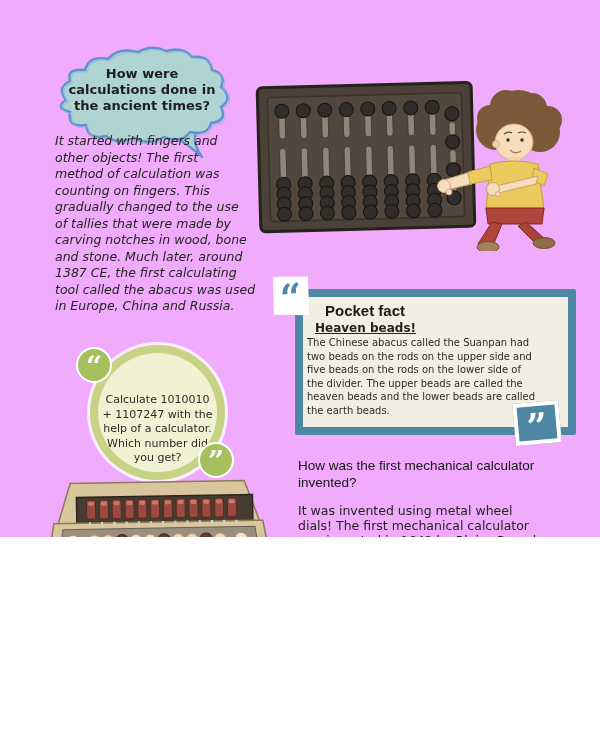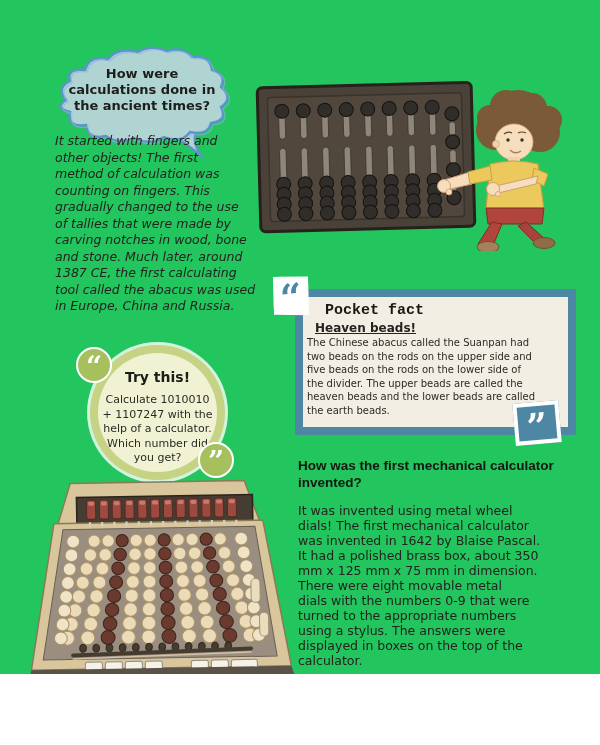--- a/index.html
+++ b/index.html
@@ -1,19 +1,19 @@
 <!DOCTYPE html>
 <html><head>
 <meta charset="utf-8">
 <style>
   html,body{margin:0;padding:0;}
   .page{
     position:relative;
-    width:600px;height:674px;
-    background:#22c55e;
+    width:600px;height:537px;
+    background:#f0abfc;
     overflow:hidden;
     font-family:"DejaVu Sans",sans-serif;
     color:#22221f;
   }
   .abs{position:absolute;}
   .pre{white-space:pre-line;}
 
   
   .bubble-wrap{left:52px;top:44px;width:180px;height:116px;}
   .bubble-text{
@@ -29,21 +29,21 @@
   }
 
   
   .pocket{
     left:295px;top:289px;width:281px;height:146px;
     box-sizing:border-box;
     background:#f3eee4;
     border:8px solid #4d87a3;
     border-radius:2px;
   }
-  .pocket-title{margin:5px 0 2px 22px;font-family:Liberation Mono, monospace;font-size:15px;font-weight:bold;color:#191916;}
+  .pocket-title{margin:5px 0 2px 22px;font-family:Liberation Sans, sans-serif;font-size:15px;font-weight:bold;color:#191916;}
   .pocket-sub{margin:1px 0 1px 12px;font-size:12px;font-weight:bold;color:#23231f;text-decoration:underline;}
   .pocket-body{margin:0 4px 0 4px;font-size:10px;line-height:13.5px;color:#2a2a26;}
 
   .quote-badge-open{
     left:272px;top:275px;width:38px;height:42px;
     background:#fff;
     transform:rotate(-6deg);
     clip-path:polygon(8% 0,100% 8%,92% 100%,0 90%);
     display:flex;justify-content:center;
   }
@@ -91,21 +91,21 @@
     font-family:"DejaVu Serif",serif;font-weight:bold;
     font-size:28px;line-height:1;color:#fff;transform:translateY(4px);
   }
   .qc-open{left:76px;top:347px;}
   .qc-close{left:198px;top:442px;}
 
   
   .mech-heading{
     left:298px;top:457px;width:292px;
     font-family:"Liberation Sans",sans-serif;
-    font-size:13.5px;font-weight:bold;line-height:17px;color:#151512;
+    font-size:13.5px;font-weight:normal;line-height:17px;color:#151512;
   }
   .mech-body{
     left:298px;top:503px;width:290px;
     font-size:12.5px;line-height:15px;color:#23231f;
   }
 
   
   .page-badge{
     left:544px;top:703px;width:27px;height:27px;border-radius:50%;
     background:#fdfdfa;
@@ -273,21 +273,20 @@
   </div>
   <div class="abs quote-badge-open">
     <span class="q">“</span>
   </div>
   <div class="abs quote-badge-close">
     <span class="q">”</span>
   </div>
 
   <div class="abs try-outer">
     <div class="try-inner">
-      <div class="try-title">Try this!</div>
       <div class="try-body pre">Calculate 1010010
 + 1107247 with the
 help of a calculator.
 Which number did
 you get?</div>
     </div>
   </div>
   <div class="abs quote-circle qc-open">
     <span class="q">“</span>
   </div>

